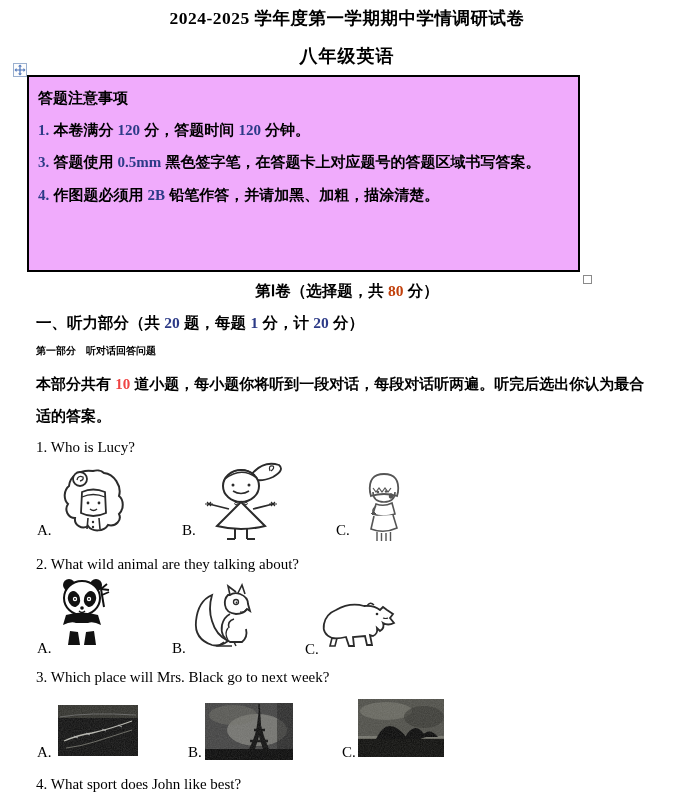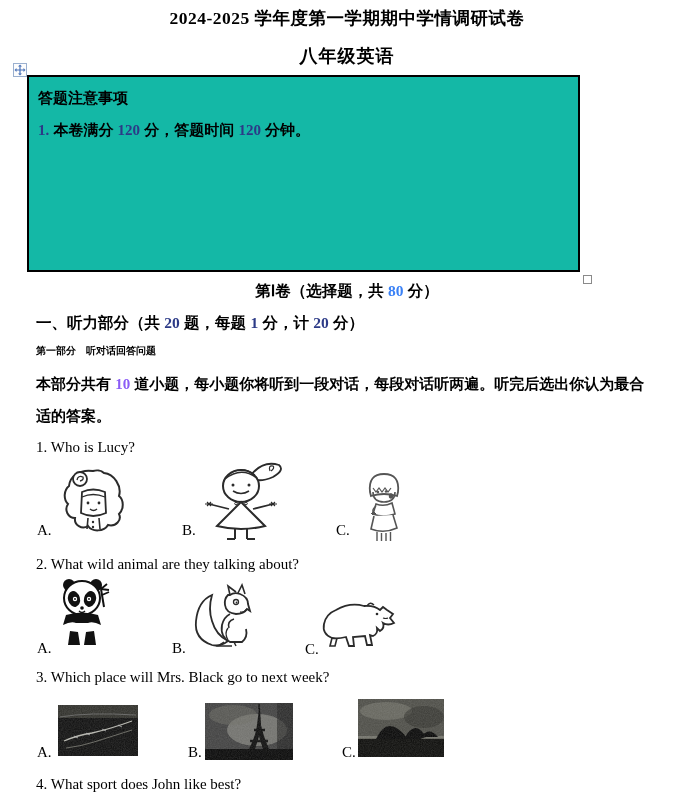--- a/index.html
+++ b/index.html
@@ -6,21 +6,21 @@
   body{
     width:694px;height:793px;overflow:hidden;background:#ffffff;position:relative;
     font-family:"Liberation Sans",sans-serif;color:#000;
   }
   .abs{position:absolute;}
   .center{left:0;width:694px;text-align:center;}
   .title{top:6px;font-family:"Liberation Serif",serif;font-weight:bold;font-size:17.5px;letter-spacing:.5px;}
   .subtitle{top:44px;font-family:"Liberation Serif",serif;font-weight:bold;font-size:18px;letter-spacing:1px;}
   .notice-box{
     left:27px;top:75px;width:553px;height:197px;box-sizing:border-box;
-    border:2px solid #000;background:#14b8a6;padding:5px 6px 0 9px;
+    border:2px solid #000;background:#f0abfc;padding:5px 6px 0 9px;
   }
   .cn{font-weight:bold;font-size:15px;color:#000;}
   .nline{line-height:31.6px;white-space:nowrap;}
   .latn{font-family:"Liberation Serif",serif;color:#2c3a87;}
   .vol{top:281px;font-size:15.5px;}
   .h1{left:36px;top:313px;font-size:15.5px;white-space:nowrap;}
   .h2{left:36px;top:344px;font-size:10px;white-space:nowrap;}
   .p1{left:36px;top:375px;white-space:nowrap;}
   .p2{left:36px;top:407px;white-space:nowrap;text-align:center;}
   .q{font-family:"Liberation Serif",serif;font-size:15px;white-space:nowrap;}
@@ -38,27 +38,29 @@
   <svg width="14" height="14" viewBox="0 0 14 14">
     <rect x="0.5" y="0.5" width="13" height="13" fill="#fdfdfd" stroke="#9bb0cf" stroke-width="1"></rect>
     <path d="M7 3 L7 11 M3 7 L11 7" stroke="#4a72b8" stroke-width="1.2"></path>
     <path d="M7 1.5 l-2 2 h4 Z M7 12.5 l-2 -2 h4 Z M1.5 7 l2 -2 v4 Z M12.5 7 l-2 -2 v4 Z" fill="#4a72b8"></path>
   </svg>
 </div>
 
 <div class="abs notice-box">
   <div class="cn nline">答题注意事项</div>
   <div class="cn nline tint"><span class="latn" style="color:#2c3a87">1.</span> 本卷满分 <span class="latn" style="color:#2c3a87">120</span> 分，答题时间 <span class="latn" style="color:#2c3a87">120</span> 分钟。</div>
+  <div class="cn nline tint"><span class="latn" style="color:#2c3a87">3.</span> 答题使用 <span class="latn" style="color:#2c3a87">0.5mm</span> 黑色签字笔，在答题卡上对应题号的答题区域书写答案。</div>
+  <div class="cn nline tint"><span class="latn" style="color:#2c3a87">4.</span> 作图题必须用 <span class="latn" style="color:#2c3a87">2B</span> 铅笔作答，并请加黑、加粗，描涂清楚。</div>
 </div>
 <div class="abs handle-sq" style="left:583px;top:275px;"></div>
 
-<div class="abs center cn vol tint">第Ⅰ卷（选择题，共 <span class="latn" style="color:#3b82f6">80</span> 分）</div>
+<div class="abs center cn vol tint">第Ⅰ卷（选择题，共 <span class="latn" style="color:#c2410c">80</span> 分）</div>
 <div class="abs cn h1 tint">一、听力部分（共 <span class="latn" style="color:#2c3a87">20</span> 题，每题 <span class="latn" style="color:#2c3a87">1</span> 分，计 <span class="latn" style="color:#2c3a87">20</span> 分）</div>
 <div class="abs cn h2">第一部分　听对话回答问题</div>
-<div class="abs cn p1 tint">本部分共有 <span class="latn" style="color:#8b5cf6">10</span> 道小题，每小题你将听到一段对话，每段对话听两遍。听完后选出你认为最合</div>
+<div class="abs cn p1 tint">本部分共有 <span class="latn" style="color:#ef4444">10</span> 道小题，每小题你将听到一段对话，每段对话听两遍。听完后选出你认为最合</div>
 <div class="abs cn p2 tint">适的答案。</div>
 
 <div class="abs q" style="left:36px;top:439px;">1. Who is Lucy?</div>
 
 <div class="abs opt" style="left:37px;top:522px;">A.</div>
 <div class="abs" style="left:60px;top:466px;">
   <svg width="66" height="71" viewBox="0 0 66 71" fill="none" stroke="#2b2b2b">
     <path d="M33 5 C20 3 10 10 9 20 C4 24 3 33 8 38 C4 44 8 52 15 52 C14 59 22 64 28 60 C32 66 44 66 48 59 C56 61 62 54 59 48 C64 43 64 34 59 30 C62 20 54 8 44 7 C41 4 36 4 33 5 Z" stroke-width="2"></path>
     <circle cx="20" cy="13" r="7" fill="#fff" stroke-width="1.8"></circle>
     <path d="M17 14 q1 -5 6 -3 q1 3 -3 4" stroke-width="1.3"></path>

